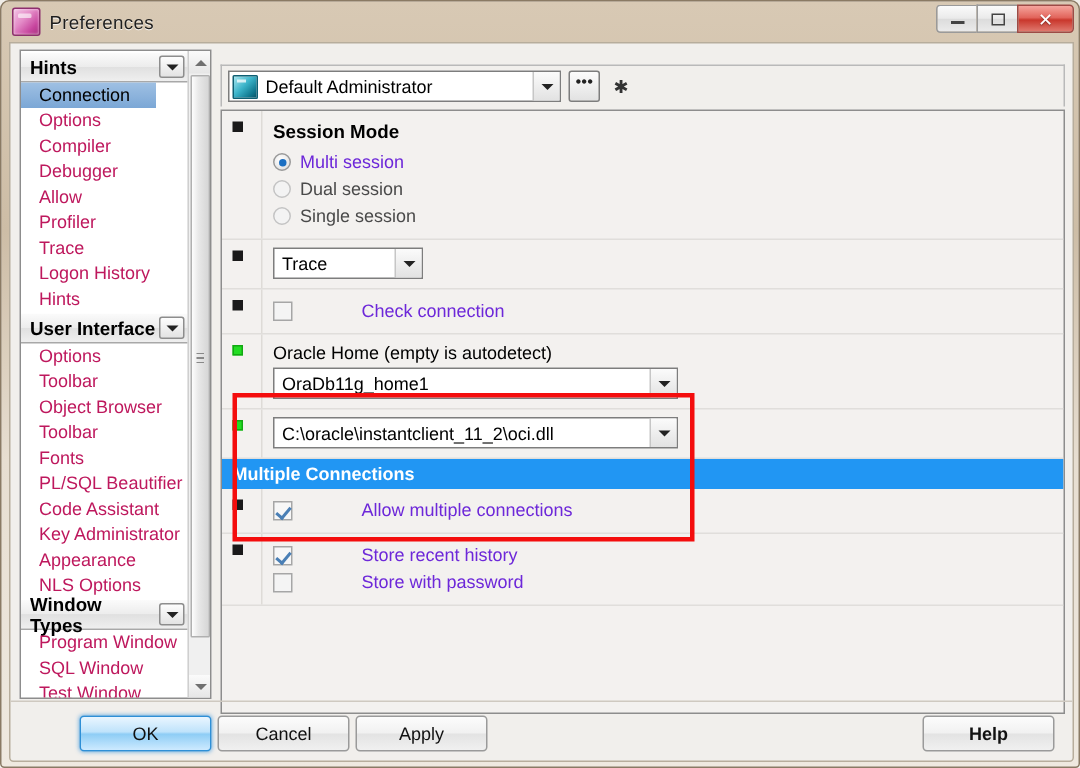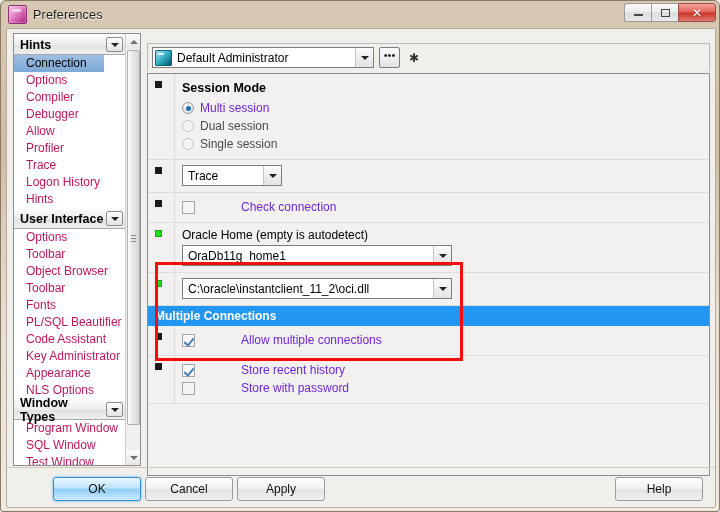--- a/index.html
+++ b/index.html
@@ -241,21 +241,21 @@
     display:flex;align-items:center;justify-content:center;margin-left:34px;
   }
   #btn-ok{
     left:12px;width:88px;
     border-color:#2e8fd6;
     background:linear-gradient(to bottom,#eaf6ff 0%,#bfe3fb 45%,#8ecdf5 52%,#cdeaff 100%);
     box-shadow:0 0 3px rgba(60,150,220,.75);
   }
   #btn-cancel{left:104px;width:88px;}
   #btn-apply{left:196px;width:88px;}
-  #btn-help{right:12px;width:88px;}
+  #btn-help{right:12px;width:88px;font-weight:bold;}
 </style>
 </head>
 <body>
 
 <div id="window">
 
   <div id="titlebar">
     <div id="title-icon"></div>
     <div id="title-text">Preferences</div>
     <div id="win-buttons">

